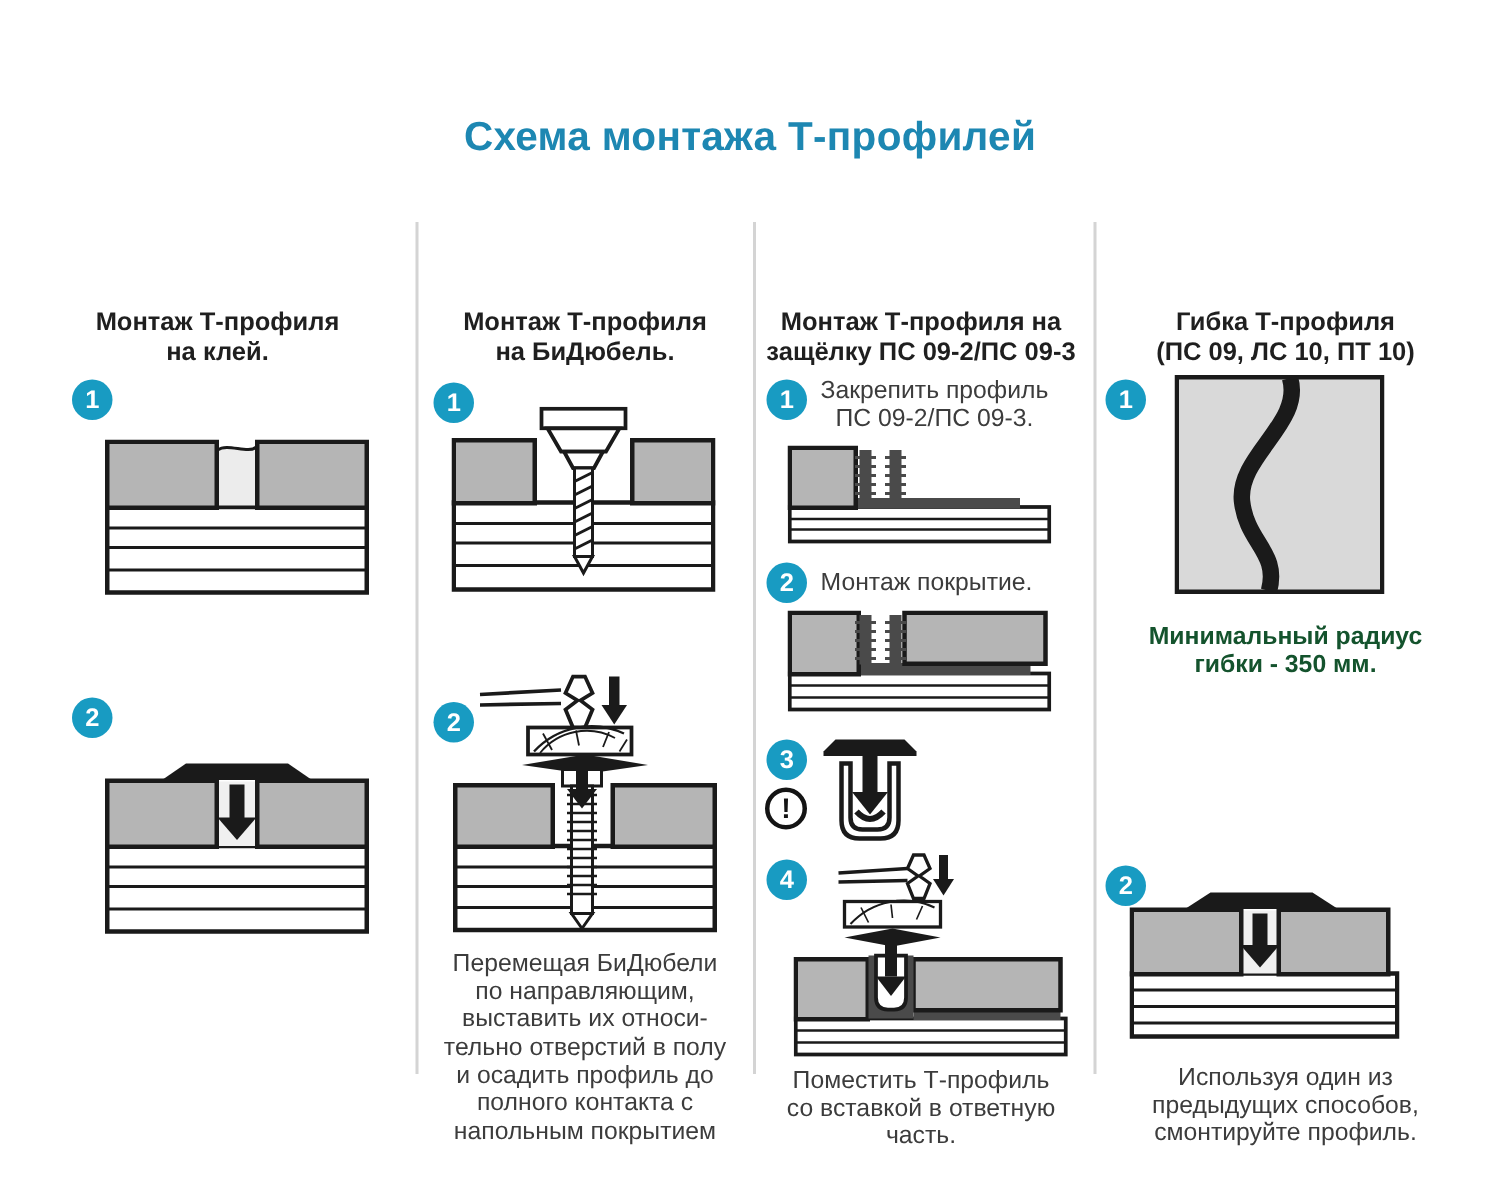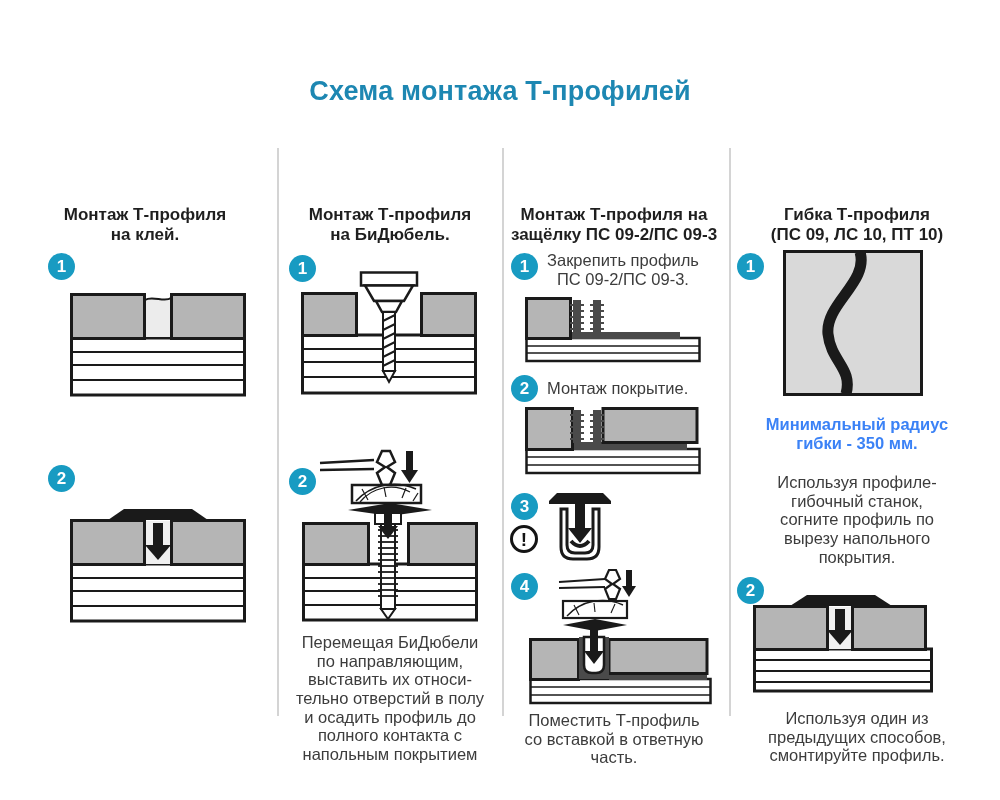--- a/index.html
+++ b/index.html
@@ -17,21 +17,21 @@
   .hdr {
     position:absolute; top:0; left:0; right:0; text-align:center;
     font-size:17px; font-weight:bold; color:#1f1f1f; line-height:1.2;
     white-space:pre-line;
   }
   .cap {
     position:absolute; text-align:center; font-size:16.5px; color:#3c3c3c;
     line-height:1.13; white-space:pre-line;
   }
   .cap.left { text-align:center; }
-  .cap.bold { font-weight:bold; color:#3b82f6; }
+  .cap.bold { font-weight:bold; color:#14532d; }
   .badge {
     position:absolute; width:27px; height:27px; border-radius:50%;
     background:#189bc2; color:#ffffff; font-size:17px; font-weight:bold;
     display:flex; align-items:center; justify-content:center; line-height:1;
   }
   .warn {
     position:absolute; width:28px; height:28px; border-radius:50%;
     border:3.5px solid #141414; color:#141414; font-size:19px; font-weight:bold;
     display:flex; align-items:center; justify-content:center; line-height:1;
     background:#fff;
@@ -294,25 +294,20 @@
 
     <div class="diag" style="top:45px;left:46px">
       <svg width="140" height="146" viewBox="0 0 140 146">
         <rect x="1.5" y="1.5" width="137" height="143" fill="#d9d9d9" stroke="#1a1a1a" stroke-width="3"></rect>
         <path d="M77 2 C86 32 42 54 45 84 C48 112 70 118 63 144" fill="none" stroke="#1a1a1a" stroke-width="11" stroke-linecap="butt"></path>
       </svg>
     </div>
 
     <div class="cap bold" style="top:210px;left:0;right:0">Минимальный радиус
 гибки - 350 мм.</div>
-    <div class="cap" style="top:268px;left:0;right:0">Используя профиле-
-гибочный станок,
-согните профиль по
-вырезу напольного
-покрытия.</div>
 
     <div class="badge" style="top:372px;left:0px">2</div>
 
     <div class="diag" style="top:388px;left:16px">
       <svg width="180" height="100" viewBox="0 0 180 100">
         <rect x="1.5" y="56" width="177" height="42" fill="#ffffff" stroke="#1a1a1a" stroke-width="3"></rect>
         <line x1="2" y1="67" x2="178" y2="67" stroke="#1a1a1a" stroke-width="2"></line>
         <line x1="2" y1="78" x2="178" y2="78" stroke="#1a1a1a" stroke-width="2"></line>
         <line x1="2" y1="89" x2="178" y2="89" stroke="#1a1a1a" stroke-width="2"></line>
         <rect x="74" y="14" width="26" height="42" fill="#f0f0f0"></rect>

